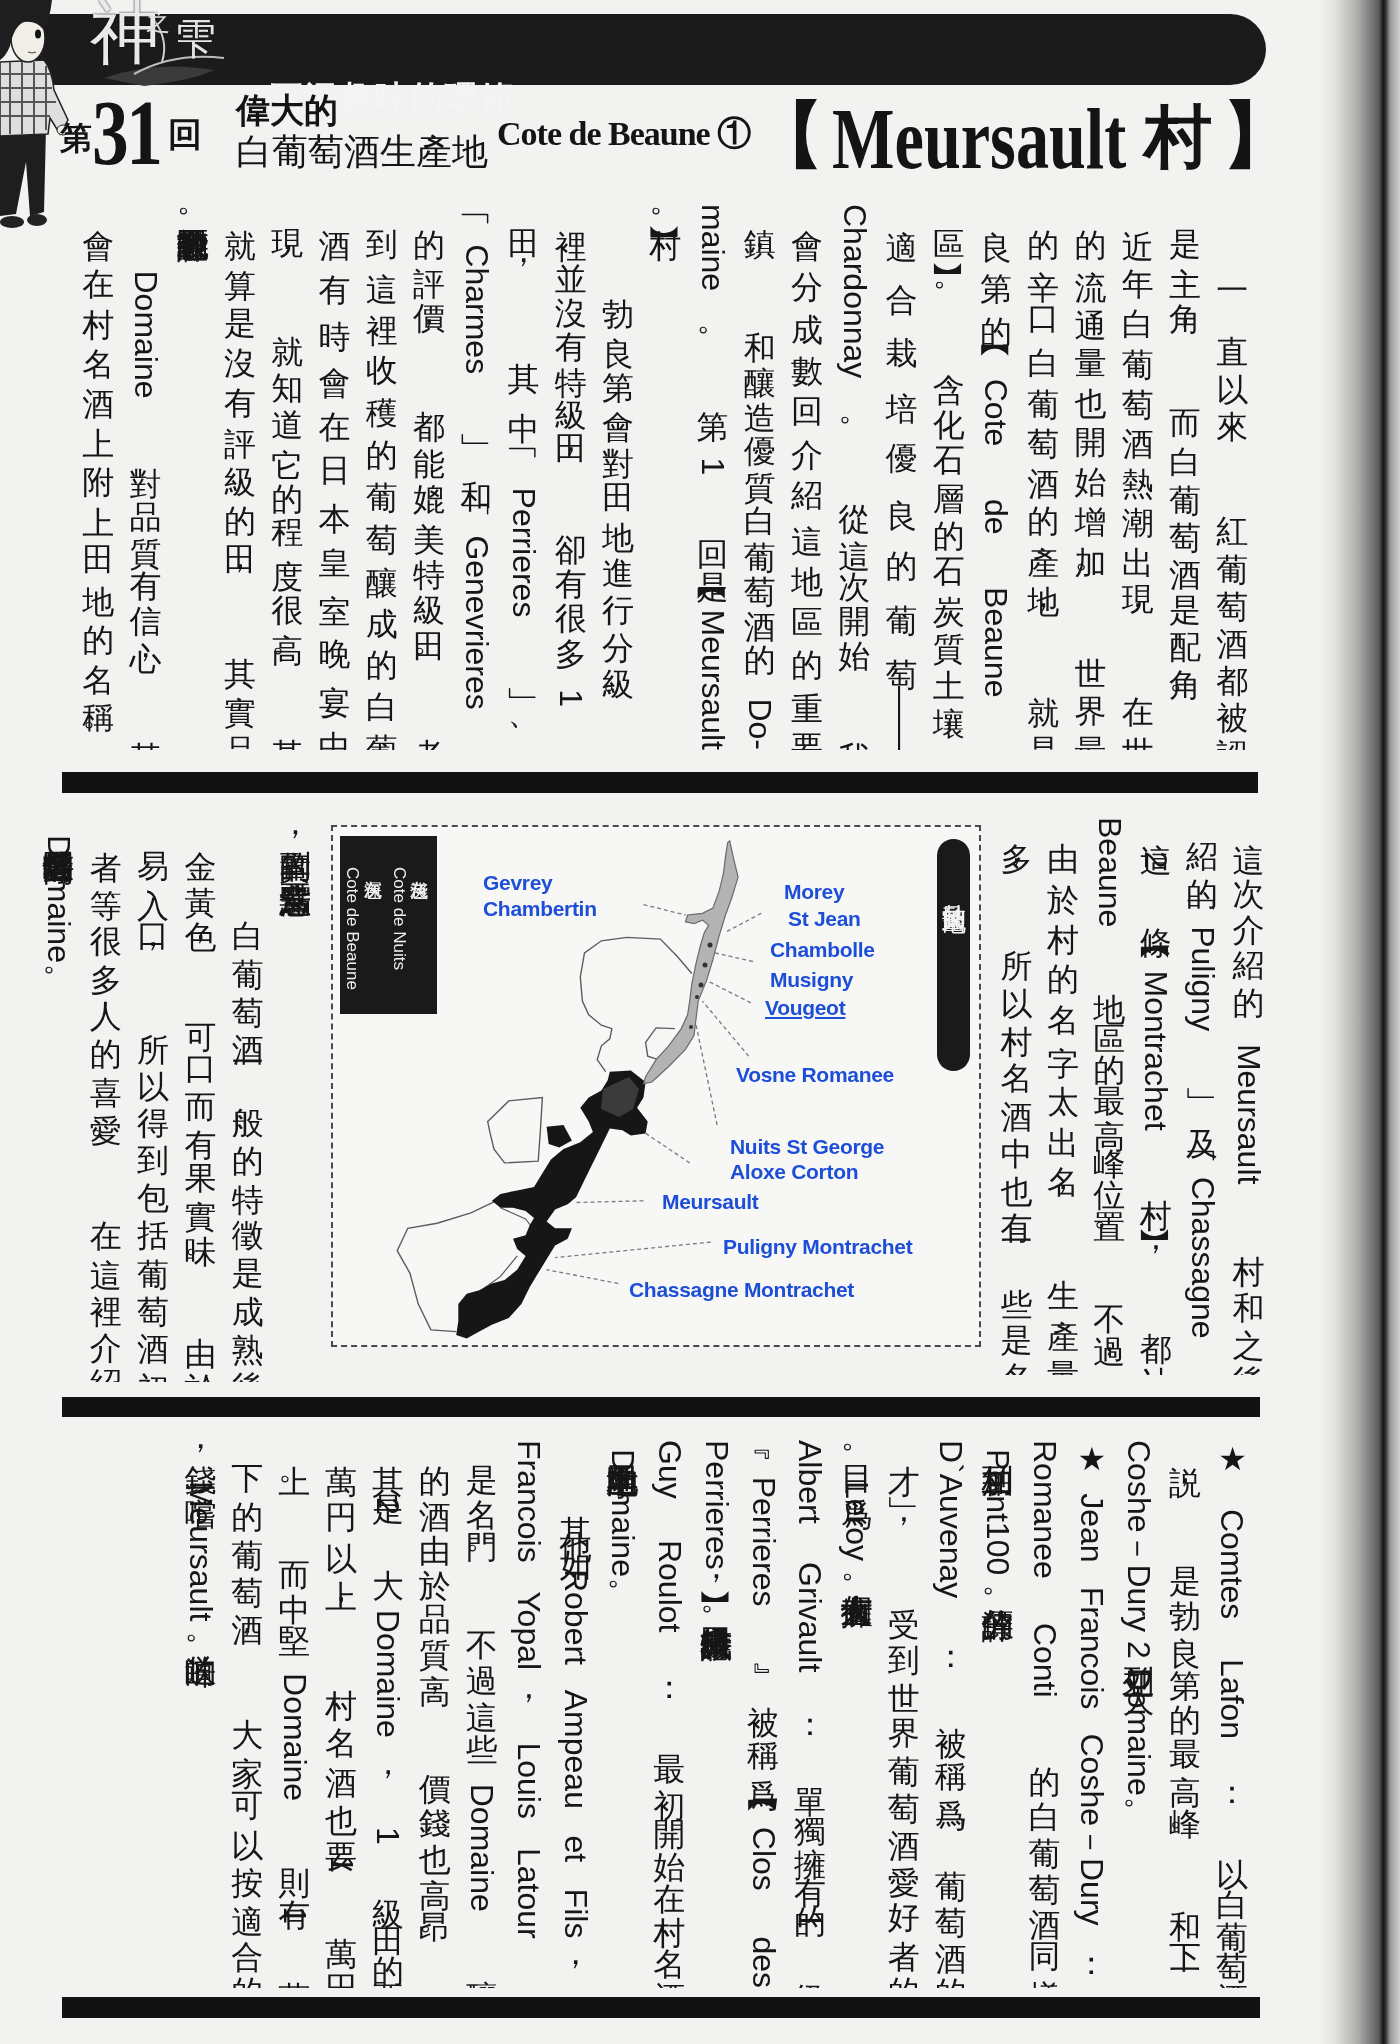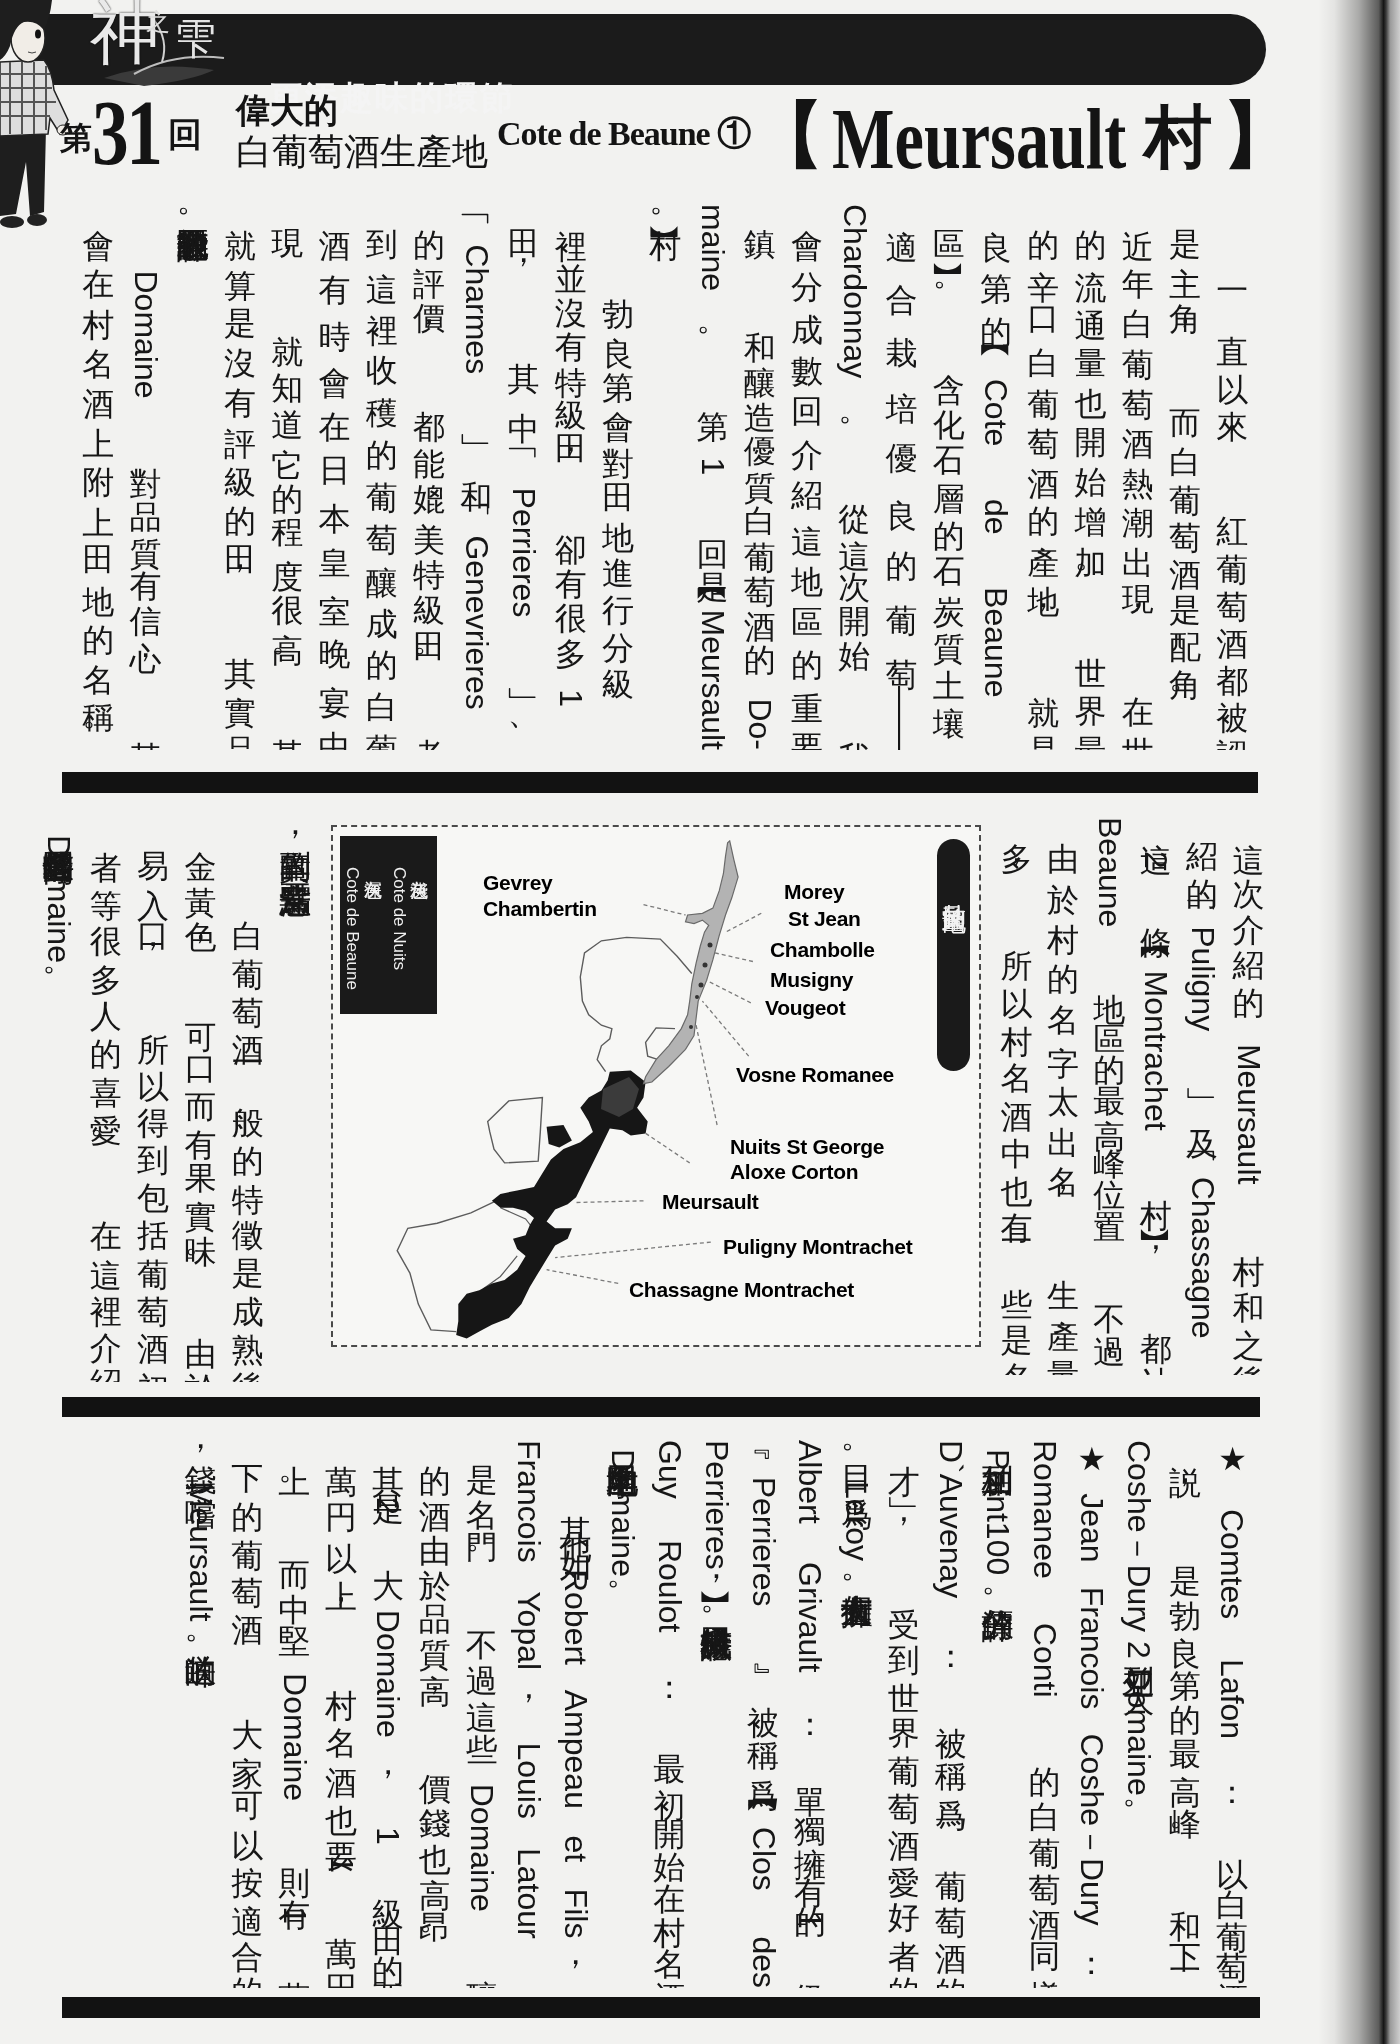--- a/index.html
+++ b/index.html
@@ -51,21 +51,21 @@
   #map{position:absolute;left:331px;top:825px;width:650px;height:522px;background:#f7f7f5;
        border:2px dashed #4a4a4a;box-sizing:border-box;}
   #map svg{position:absolute;left:0;top:0;}
   #legend{position:absolute;left:7px;top:9px;width:97px;height:178px;background:#1a1a1a;}
   #legend .lc{position:absolute;top:31px;writing-mode:vertical-rl;width:20px;line-height:20px;color:#f0f0f0;
               font-family:"Liberation Sans",sans-serif;font-size:17px;white-space:nowrap;}
   #map-title{position:absolute;left:604px;top:12px;width:33px;height:232px;background:#1a1a1a;border-radius:17px;}
   #map-title span{position:absolute;left:0;top:46px;width:33px;writing-mode:vertical-rl;line-height:33px;
                   color:#f3f3f3;font-size:24px;letter-spacing:2px;font-family:"DejaVu Sans",sans-serif;}
   .mlabel{position:absolute;font-family:"Liberation Sans",sans-serif;font-weight:bold;font-size:21px;
-          color:#000000;white-space:nowrap;letter-spacing:-0.3px;}
+          color:#1d4ed8;white-space:nowrap;letter-spacing:-0.3px;}
   .mlabel div{display:block;}
 
   #gutter{position:absolute;left:1318px;top:0;width:82px;height:2044px;
     background:linear-gradient(to right, rgba(0,0,0,0) 0%, rgba(0,0,0,0.06) 20%, rgba(0,0,0,0.3) 50%,
       rgba(0,0,0,0.62) 74%, #151515 80%, #3a3a3a 83%, #9a9a9a 88%, #cfcfcf 100%);}
 </style>
 </head>
 <body>
 
 <div id="page">
@@ -209,21 +209,21 @@
       <div>Chambertin</div>
     </div>
     <div class="mlabel" style="left:451px;top:51px;line-height:27px;">
       <div>Morey</div>
       <div style="padding-left:4px">St Jean</div>
     </div>
     <div class="mlabel" style="left:437px;top:108px;line-height:30px;">
       <div>Chambolle</div>
       <div>Musigny</div>
     </div>
-    <div class="mlabel" style="left:432px;top:168px;line-height:26px;">
+    <div class="mlabel" style="left:432px;top:168px;line-height:26px;text-decoration:underline;">
       <div>Vougeot</div>
     </div>
     <div class="mlabel" style="left:403px;top:235px;line-height:26px;">
       <div>Vosne Romanee</div>
     </div>
     <div class="mlabel" style="left:365px;top:307px;line-height:25px;margin-left:32px;">
       <div>Nuits St George</div>
       <div>Aloxe Corton</div>
     </div>
     <div class="mlabel" style="left:329px;top:362px;line-height:26px;">

